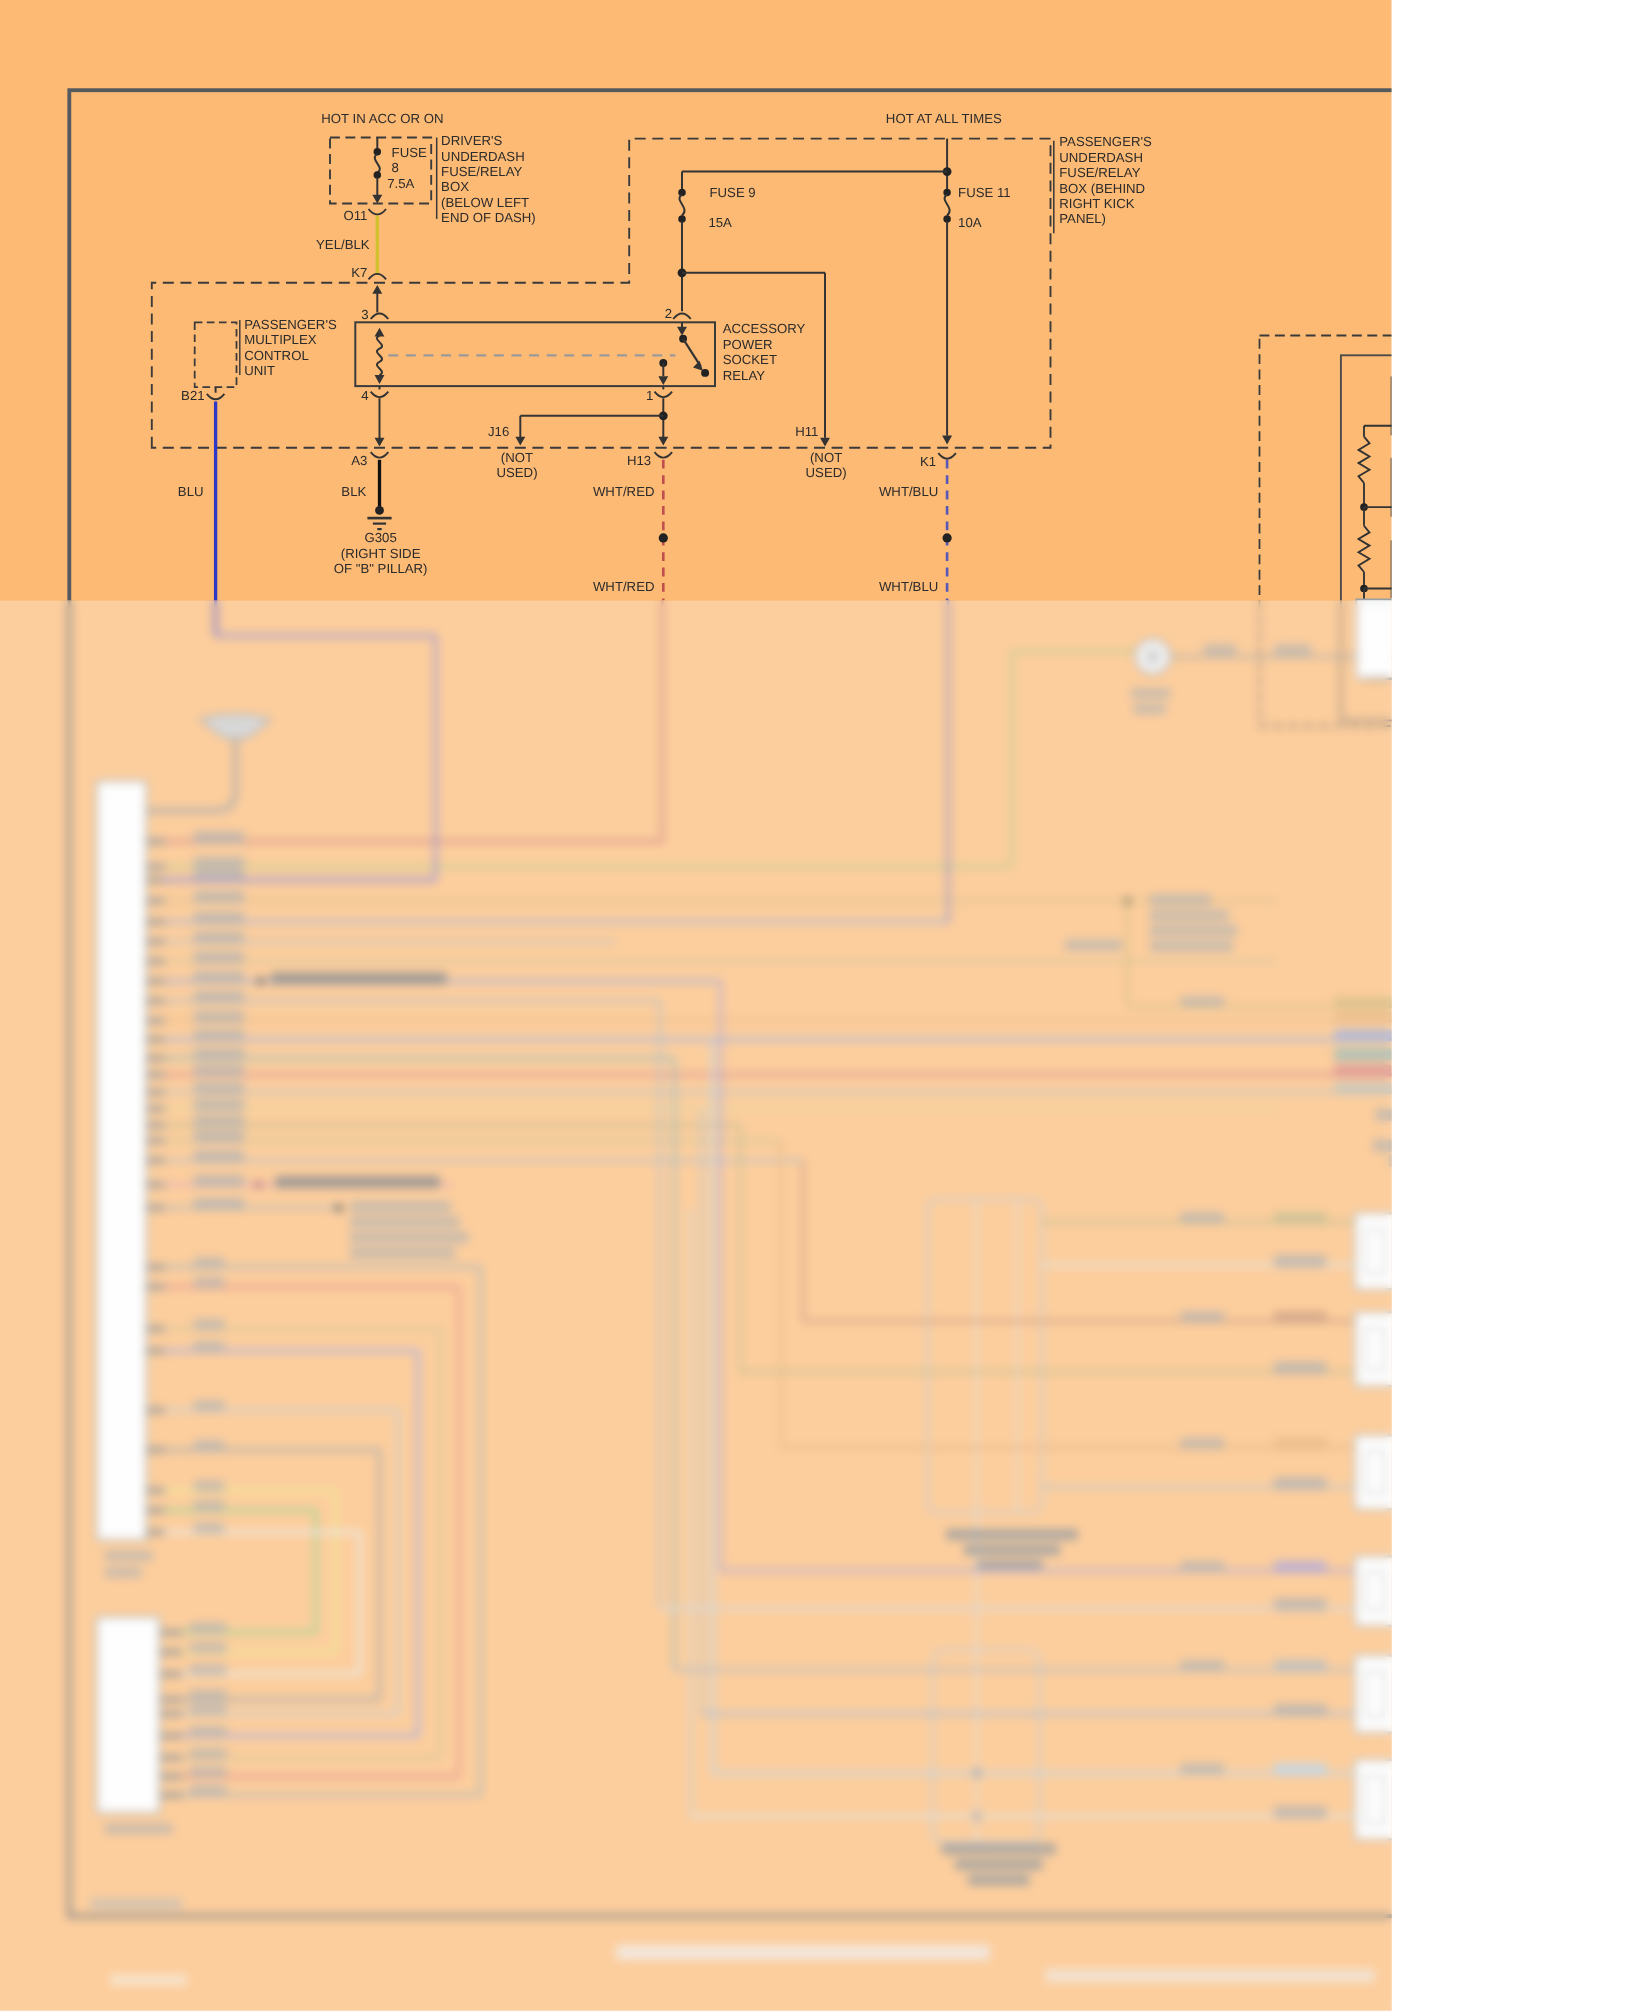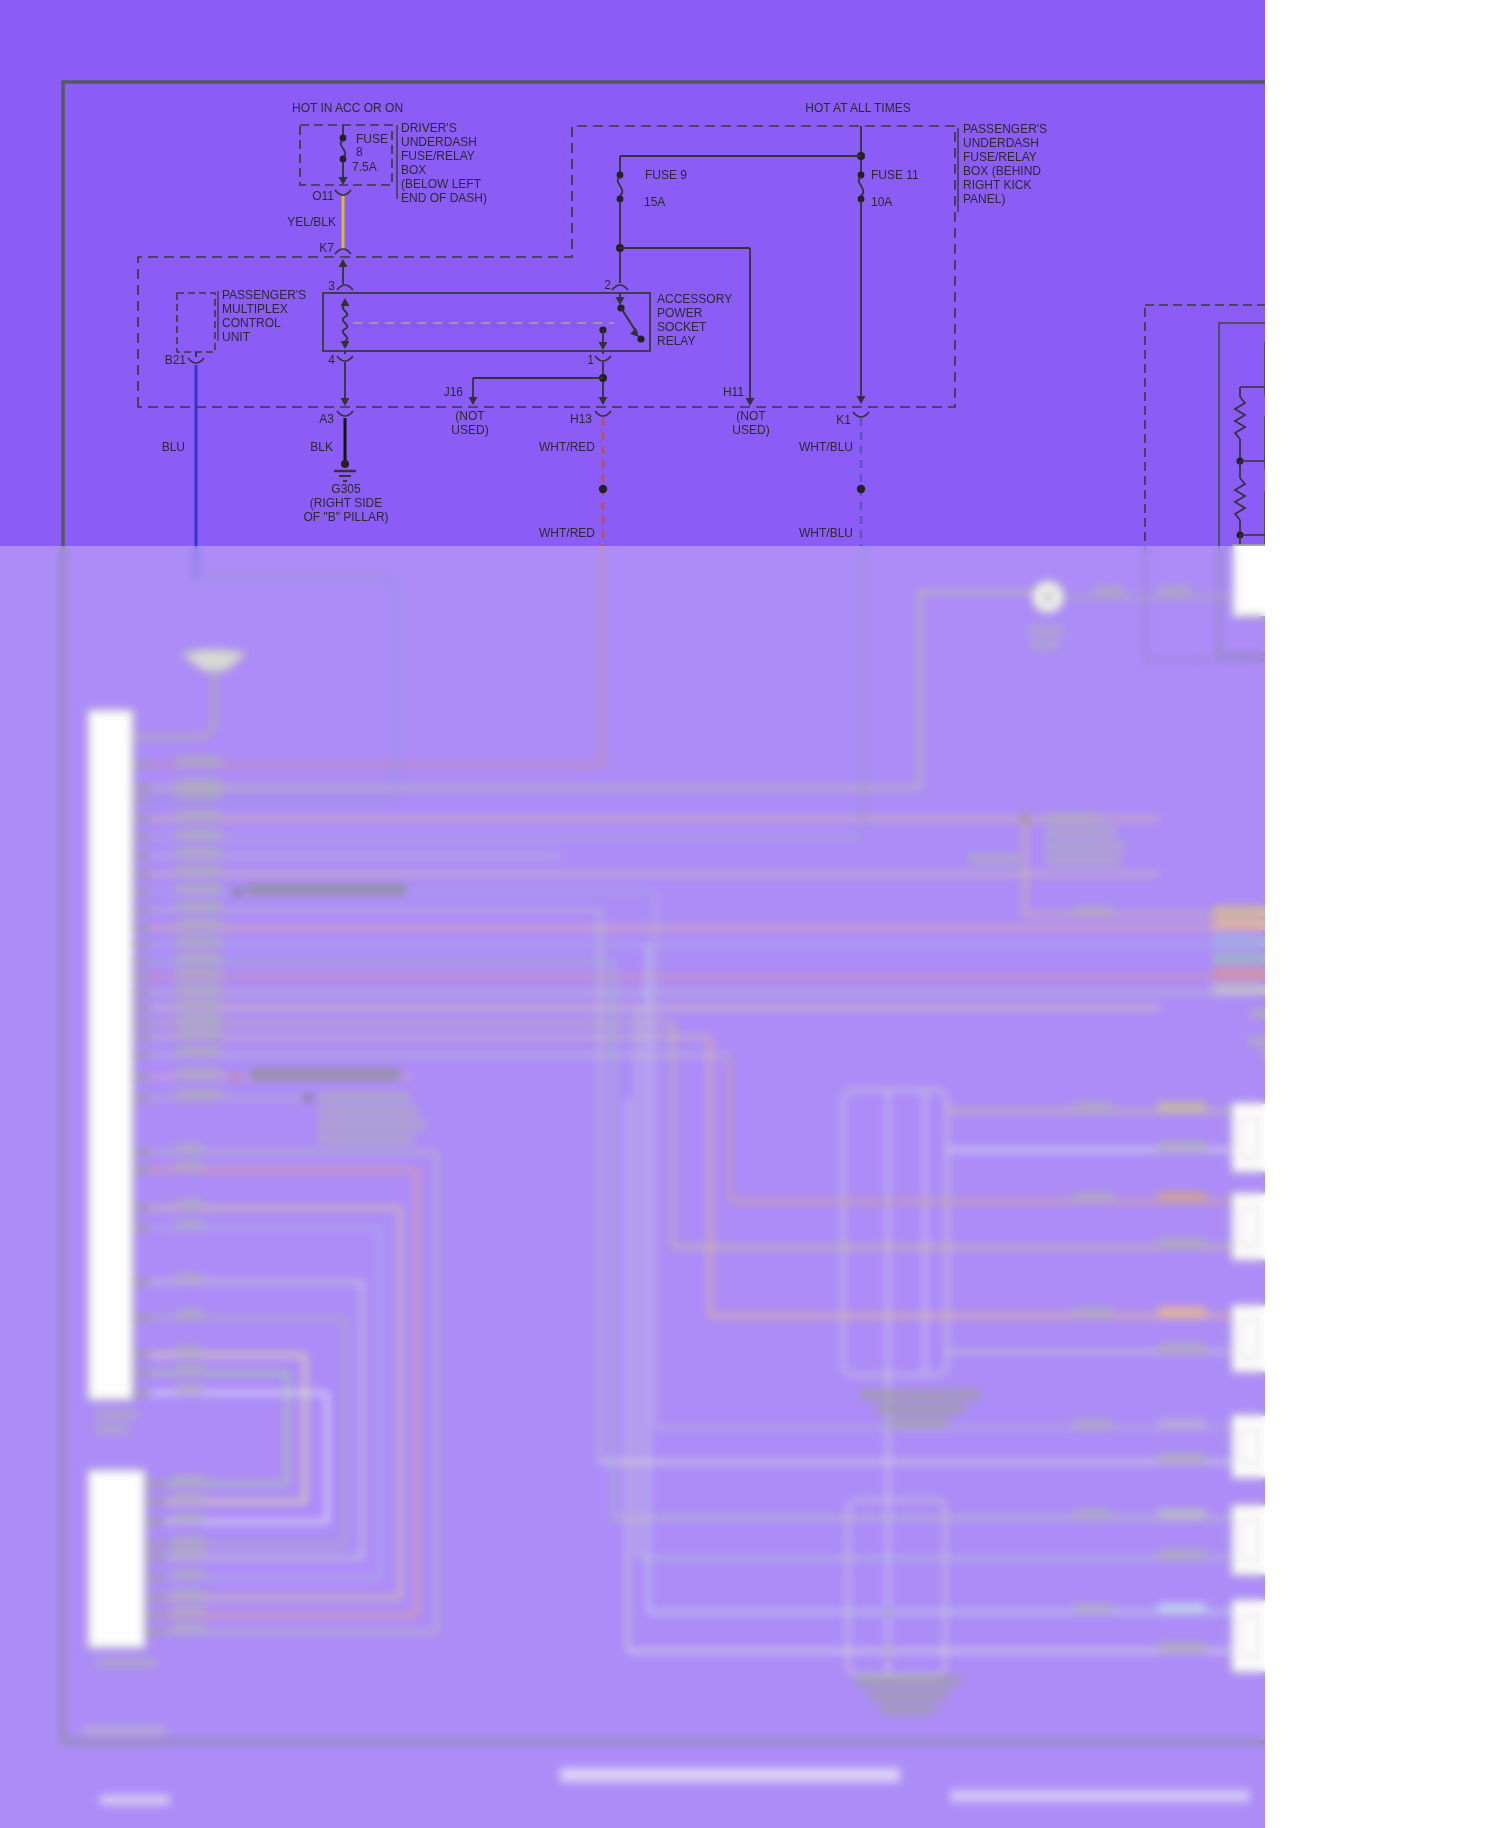--- a/index.html
+++ b/index.html
@@ -1,16 +1,16 @@
 <!DOCTYPE html>
 <html><head>
 <meta charset="utf-8">
 <style>
   html,body{margin:0;padding:0;background:#ffffff;}
-  #stage{position:relative;width:1265px;height:1828px;background:#8b5cf6;overflow:hidden;
+  #stage{position:relative;width:1265px;height:1828px;background:#fdba74;overflow:hidden;
          font-family:"Liberation Sans",sans-serif;text-decoration:underline;}
   svg{position:absolute;left:0;top:0;}
   svg text{font-family:"Liberation Sans",sans-serif;font-size:12px;fill:#2b2b2b;}
   .blur-veil{position:absolute;left:0;top:546px;width:1500px;height:1282px;
              -webkit-backdrop-filter:blur(4.5px);backdrop-filter:blur(4.5px);
              background:rgba(253,253,253,0.30);pointer-events:none;}
 </style>
 </head>
 <body>
 

